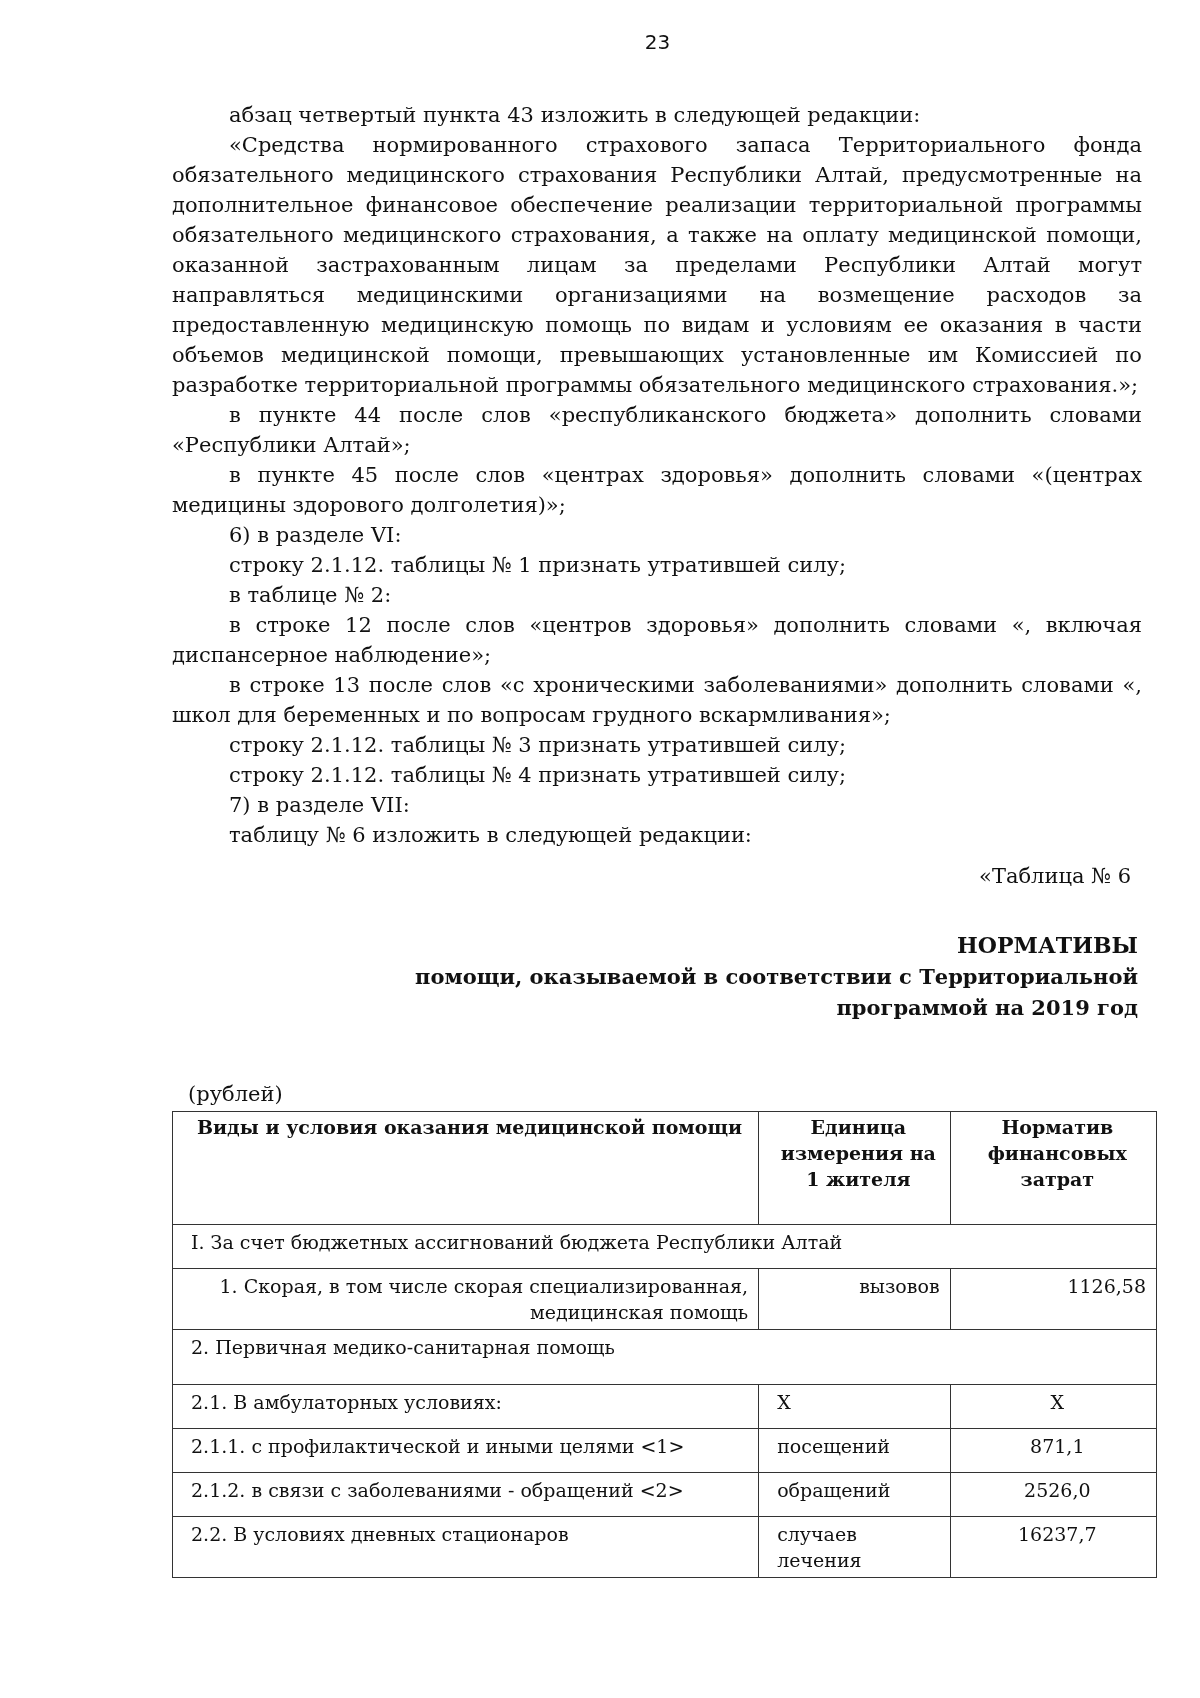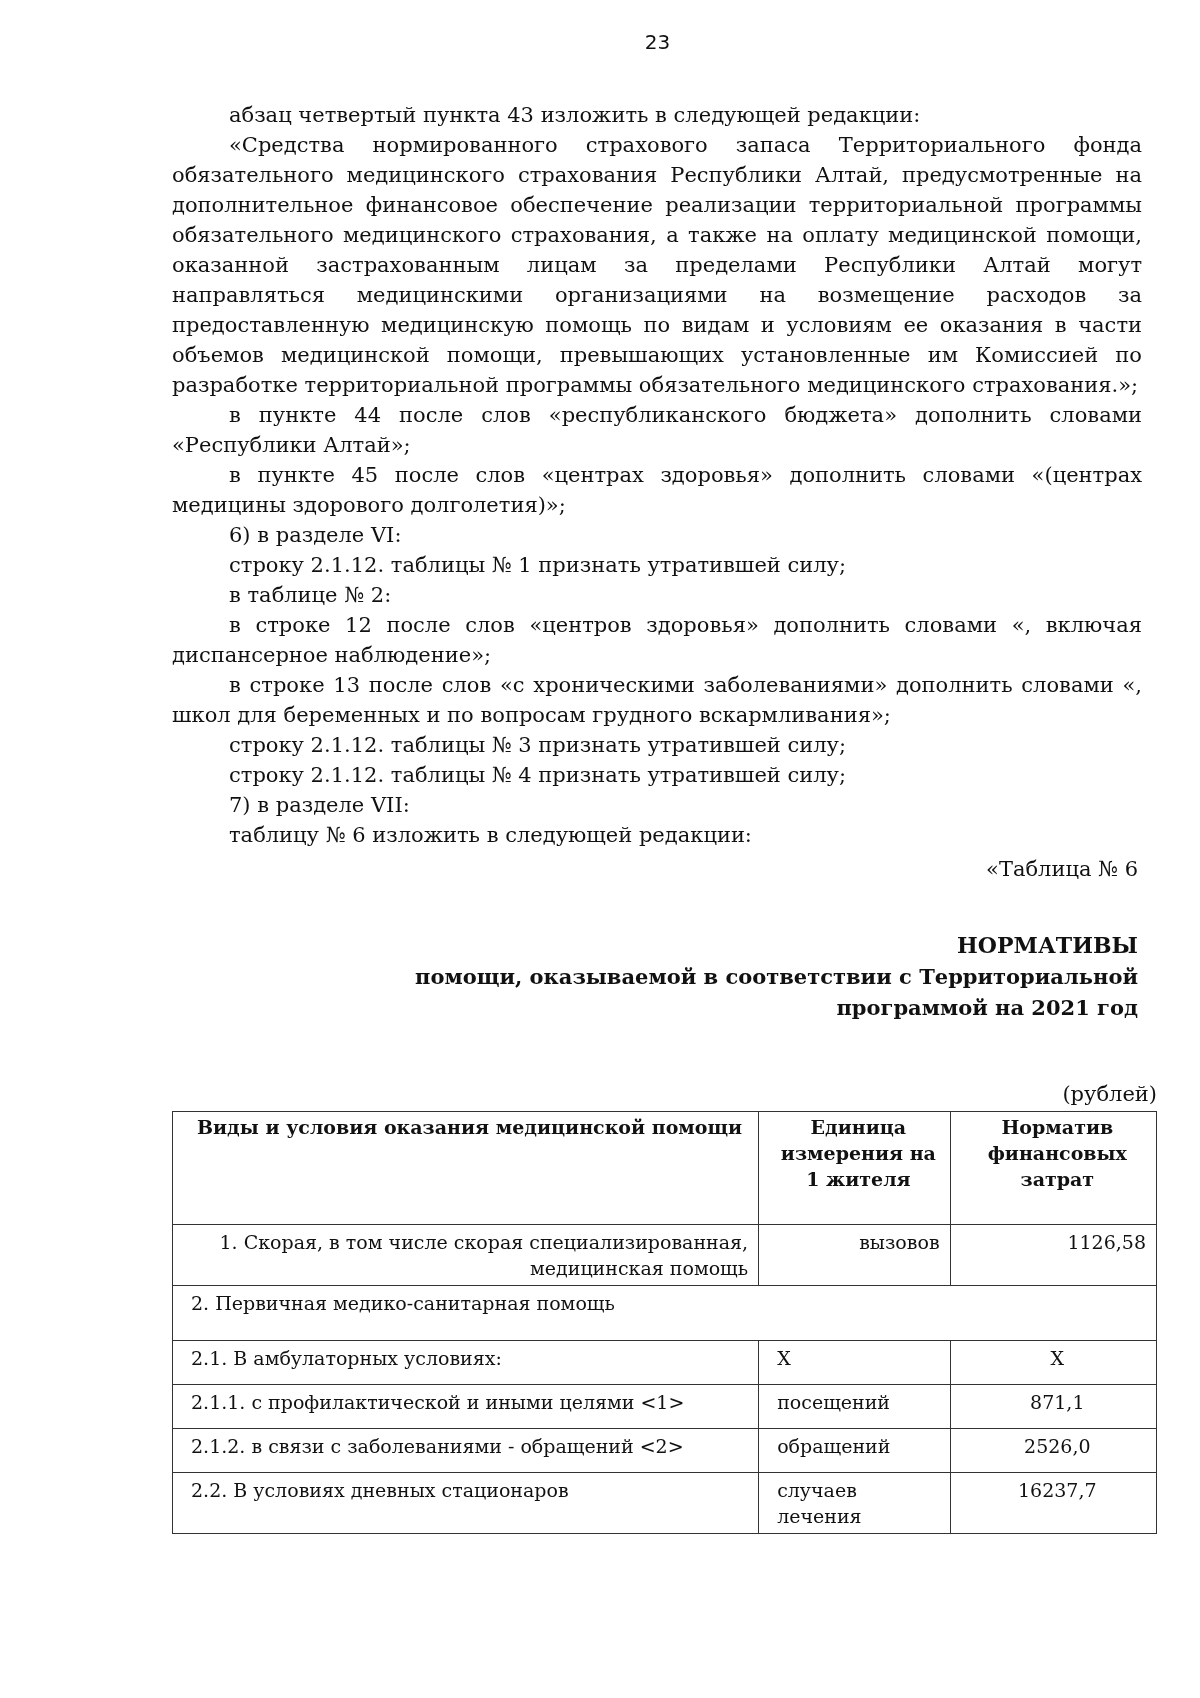--- a/index.html
+++ b/index.html
@@ -3,25 +3,25 @@
 <meta charset="utf-8">
 <style>
   html, body { margin: 0; padding: 0; background: #ffffff; }
   body { width: 1200px; height: 1698px; position: relative; overflow: hidden;
          color: #111111; font-family: "DejaVu Serif", "Liberation Serif", serif; }
   .page-number { position: absolute; top: 30px; left: 0; width: 1315px; text-align: center;
          font-family: "DejaVu Sans", sans-serif; font-size: 20px; line-height: 24px; }
   .body-text { position: absolute; left: 172px; top: 100px; width: 970px;
          font-size: 21px; line-height: 30px; }
   .p { text-indent: 57px; text-align: justify; margin: 0; }
-  .right { text-align: right; margin: 4px; }
+  .right { text-align: right; margin: 11px; }
   .heading { position: absolute; left: 168px; width: 970px; top: 930px; text-align: right;
          font-weight: bold; font-size: 21px; line-height: 31px; }
   .heading .title { font-size: 22px; }
-  .units { position: absolute; left: 172px; width: 985px; top: 1080px; text-align: right;
+  .units { position: absolute; left: 188px; width: 985px; top: 1080px; text-align: left;
          font-size: 21px; line-height: 28px; }
   table.norms { position: absolute; left: 172px; top: 1111px; width: 985px;
          border-collapse: collapse; font-size: 19px; line-height: 26px; table-layout: fixed; }
   table.norms td, table.norms th { border: 1.5px solid #333333; vertical-align: top;
          padding: 4px 10px 4px 18px; }
   table.norms th { font-weight: bold; text-align: center; height: 106px; padding-top: 2px; }
   .c1 { width: 551px; } .c2 { width: 180px; } .c3 { width: 194px; }
   td.center { text-align: center; }
   td.justify { text-align: justify; }
   tr.h43 td { height: 35px; }
@@ -46,39 +46,42 @@
   <p class="p">строку 2.1.12. таблицы № 3 признать утратившей силу;</p>
   <p class="p">строку 2.1.12. таблицы № 4 признать утратившей силу;</p>
   <p class="p">7) в разделе VII:</p>
   <p class="p">таблицу № 6 изложить в следующей редакции:</p>
   <p class="right">«Таблица № 6</p>
 </div>
 
 <div class="heading">
   <div class="title">НОРМАТИВЫ</div>
   <div>помощи, оказываемой в соответствии с Территориальной</div>
-  <div>программой на 2021 год</div>
+  <div>программой на 2019 год</div>
 </div>
 
 <div class="units">(рублей)</div>
 
 <table class="norms">
   <colgroup>
       <col class="c1">
       <col class="c2">
       <col class="c3">
     </colgroup>
   <thead>
     <tr>
       <th>Виды и условия оказания медицинской помощи</th>
       <th>Единица измерения на 1 жителя</th>
       <th>Норматив финансовых затрат</th>
     </tr>
   </thead>
   <tbody>
+    <tr class="h43">
+      <td colspan="3">I. За счет бюджетных ассигнований бюджета Республики Алтай</td>
+    </tr>
     <tr class="h48">
       <td class="justify">1. Скорая, в том числе скорая специализированная, медицинская помощь</td>
       <td>вызовов</td>
       <td class="center">1126,58</td>
     </tr>
     <tr class="h46">
       <td colspan="3">2. Первичная медико-санитарная помощь</td>
     </tr>
     <tr class="h43">
       <td>2.1. В амбулаторных условиях:</td>

